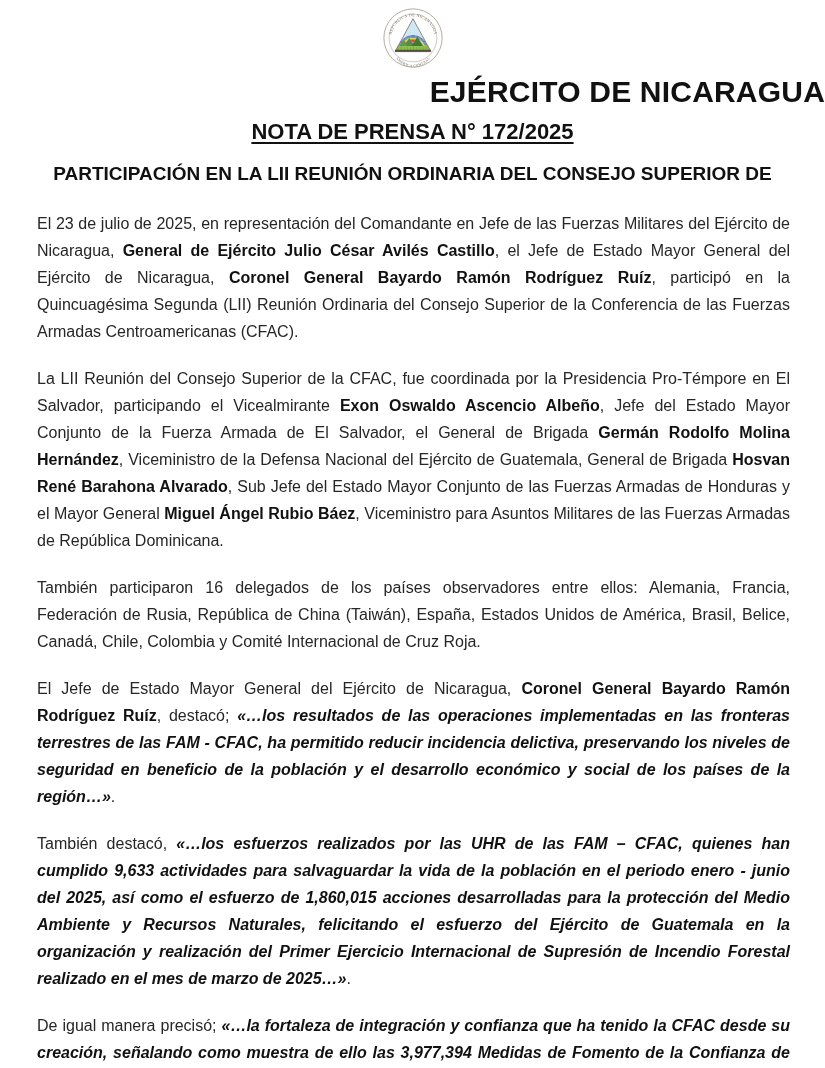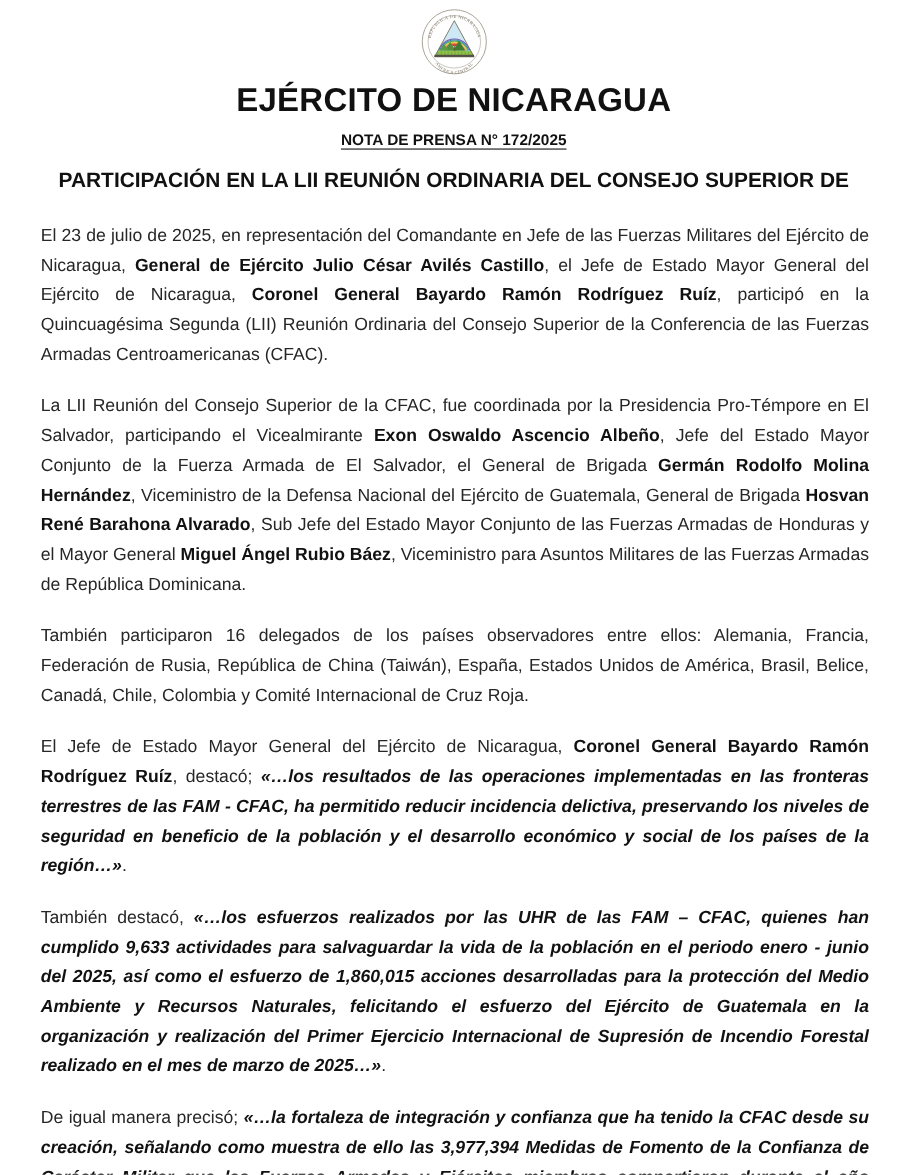--- a/index.html
+++ b/index.html
@@ -32,31 +32,31 @@
     padding-top: 7px;
   }
   .emblem {
     width: 62px;
     height: 62px;
     display: block;
   }
 
   
   .org-title {
-    text-align: center;
+    text-align: right;
     font-size: 30px;
     font-weight: bold;
     letter-spacing: 0.2px;
     margin: 6px 0 0 0;
     line-height: 1.1;
     color: #111111;
   }
   .press-note {
     text-align: center;
-    font-size: 14px;
+    font-size: 22px;
     font-weight: bold;
     margin: 12px 0 0 0;
     line-height: 1.1;
     color: #111111;
   }
   .press-note span.u {
     text-decoration: underline;
     text-underline-offset: 3px;
   }
   .doc-title {

